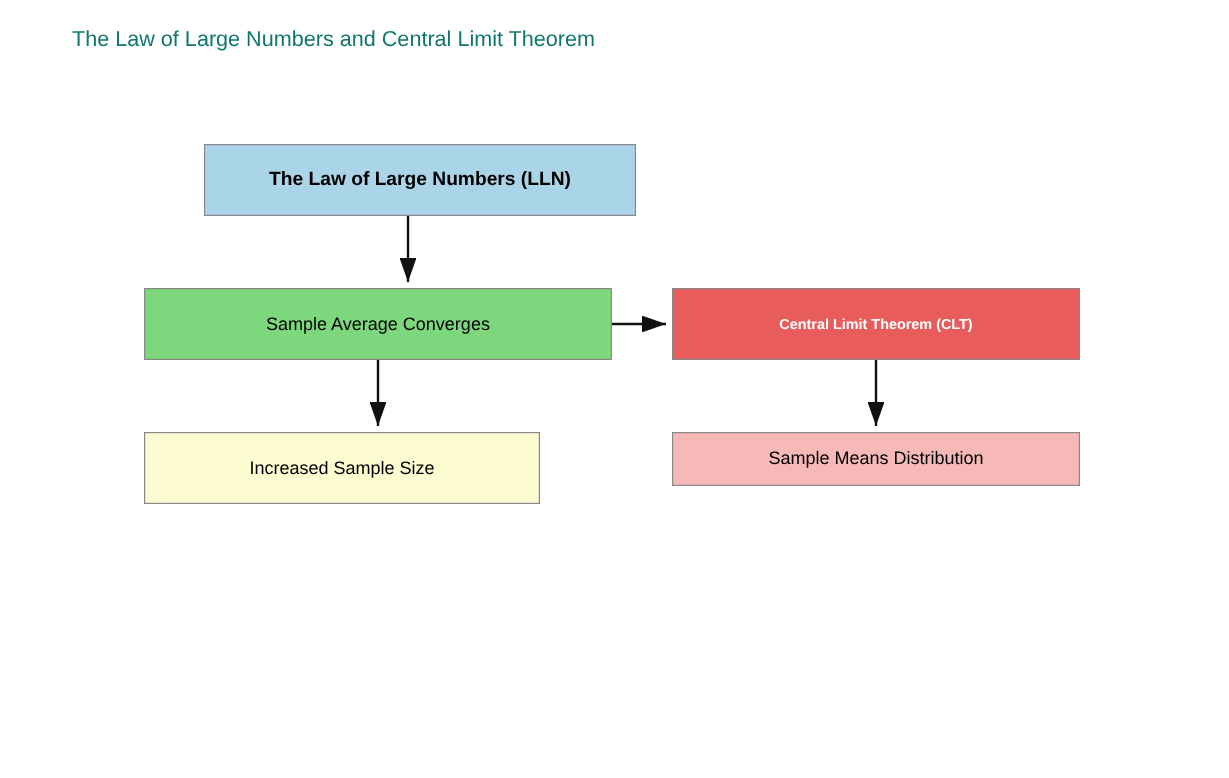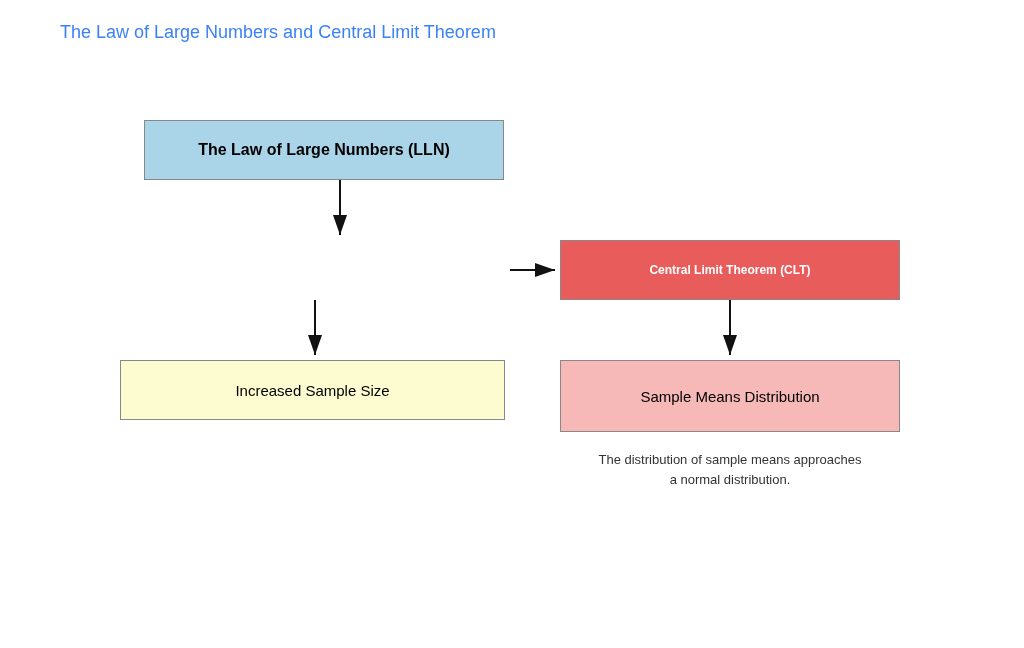--- a/index.html
+++ b/index.html
@@ -12,21 +12,21 @@
       overflow: hidden;
       position: relative;
     }
 
     .page-title {
       position: absolute;
       top: 22px;
       left: 60px;
       font-size: 18px;
       font-weight: normal;
-      color: #3b82f6;
+      color: #0f766e;
     }
 
     
     .diagram {
       position: absolute;
       top: 80px;
       left: 60px;
       width: 920px;
       height: 520px;
     }
@@ -38,21 +38,21 @@
       align-items: center;
       justify-content: center;
       text-align: center;
       border: 1.5px solid #888;
       font-size: 15px;
     }
 
     .box-lln {
       background: #aad4e8;
       top: 40px;
-      left: 84px;
+      left: 110px;
       width: 360px;
       height: 60px;
       font-weight: bold;
       font-size: 16px;
     }
 
     .box-clt {
       background: #e85c5c;
       top: 160px;
       left: 500px;
@@ -69,31 +69,31 @@
       left: 60px;
       width: 390px;
       height: 60px;
       font-size: 15px;
     }
 
     .box-sample-size {
       background: #fdfbd0;
       top: 280px;
       left: 60px;
-      width: 385px;
+      width: 330px;
       height: 60px;
       font-size: 15px;
     }
 
     .box-means {
       background: #f7b8b8;
       top: 280px;
       left: 500px;
       width: 340px;
-      height: 72px;
+      height: 45px;
       font-size: 15px;
     }
 
     
     .note {
       position: absolute;
       text-align: center;
       font-size: 13px;
       color: #333;
       line-height: 1.5;
@@ -123,29 +123,29 @@
   </style>
 </head>
 <body>
 
 <h1 class="page-title">The Law of Large Numbers and Central Limit Theorem</h1>
 
 <div class="diagram">
 
   <div class="box box-lln">The Law of Large Numbers (LLN)</div>
 
+  <div class="box box-converges">Sample Average Converges</div>
 
   <div class="box box-clt">Central Limit Theorem (CLT)</div>
 
   <div class="box box-sample-size">Increased Sample Size</div>
 
   <div class="box box-means">Sample Means Distribution</div>
 
 
-  <div class="note note-clt">The distribution of sample means approaches<br>a normal distribution.</div>
 
   <svg class="arrows-svg" xmlns="http://www.w3.org/2000/svg">
     <defs>
       <marker id="arrowhead" markerWidth="10" markerHeight="7" refX="10" refY="3.5" orient="auto">
         <polygon points="0 0, 10 3.5, 0 7" fill="#111"></polygon>
       </marker>
     </defs>
 
     <line x1="280" y1="100" x2="280" y2="155" stroke="#111" stroke-width="2" marker-end="url(#arrowhead)"></line>
 

